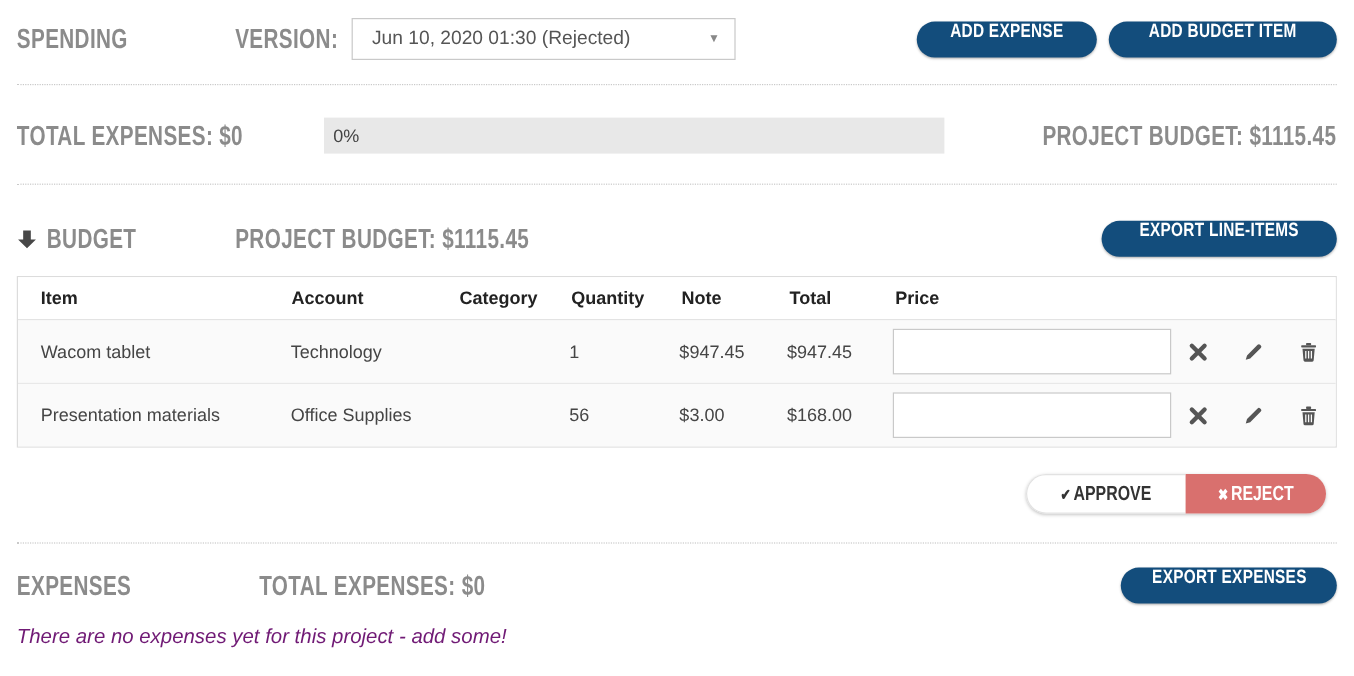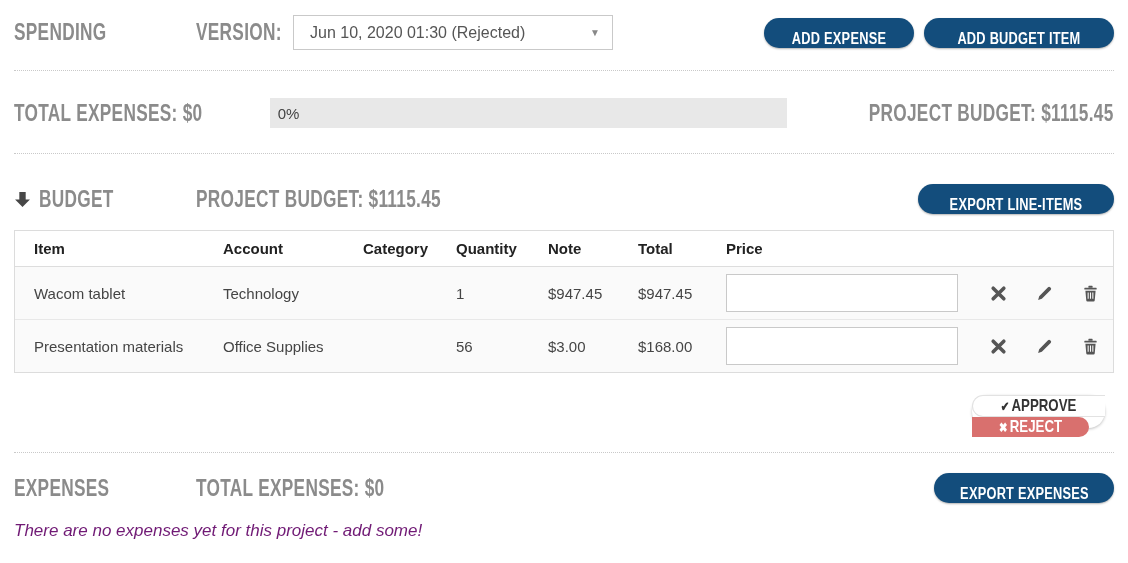--- a/index.html
+++ b/index.html
@@ -27,21 +27,21 @@
     width:320px; height:35px; box-sizing:border-box; background:#fff;
     border:1px solid #c9c9c9; display:flex; align-items:center;
     justify-content:space-between; padding:0 12px 0 16px;
     font-size:16px; color:#555; cursor:pointer;
   }
   .select .caret { font-size:10px; color:#888; }
 
   
   .btn {
     height:30px; border:none; border-radius:15px; background:#134d7c; color:#fff;
-    display:flex; align-items:flex-end; justify-content:center;
+    display:flex; align-items:flex-start; justify-content:center;
     box-shadow:0 1px 2px rgba(0,0,0,.3); cursor:pointer; padding:0;
   }
   .btn .cond { transform:scaleX(.8); transform-origin:50% 50%; font-weight:700; font-size:16px; letter-spacing:.3px; }
   .btn-add-expense { width:150px; }
   .btn-add-budget  { width:190px; margin-left:10px; }
   .btn-export-li   { width:196px; }
   .btn-export-ex   { width:180px; }
 
   
   .summary-row { padding:27px 0 25px; }
@@ -62,42 +62,42 @@
   .t-head {
     display:flex; align-items:center; height:35px; background:#fff;
     border-bottom:1px solid #ddd; font-weight:700; font-size:15px; color:#222;
   }
   .t-row {
     display:flex; align-items:center; height:52px; background:#fafafa;
     border-bottom:1px solid #e8e8e8; font-size:15px; color:#454545;
   }
   .t-row:last-child { border-bottom:none; }
   .c1 { width:208px; padding-left:19px; box-sizing:border-box; }
-  .c2 { width:140px; } .c3 { width:93px; } .c4 { width:92px; }
+  .c2 { width:140px;margin-left:20px; } .c3 { width:93px; } .c4 { width:92px; }
   .c5 { width:90px; }  .c6 { width:88px; }
   .c7 { flex:1; }
   .cicon { width:46px; display:flex; justify-content:center; align-items:center; cursor:pointer; }
   .note-input {
     width:232px; height:38px; box-sizing:border-box; border:1px solid #c9c9c9;
     background:#fff; font-size:14px; padding:0 8px; font-family:"Liberation Sans", sans-serif;
   }
 
   
   .approve-row { display:flex; justify-content:flex-end; margin-top:22px; padding-right:9px; }
-  .ar-pill { display:flex; height:33px; border-radius:17px; box-shadow:0 1px 3px rgba(0,0,0,.25);flex-direction:column; }
+  .ar-pill { display:flex; height:33px; border-radius:17px; box-shadow:0 1px 3px rgba(0,0,0,.25); }
   .seg { display:flex; align-items:center; justify-content:center; font-weight:700; cursor:pointer; }
   .seg .cond { transform:scaleX(.78); transform-origin:50% 50%; font-size:17px; }
   .seg-approve {
     width:133px; background:#fff; color:#333; box-sizing:border-box;
     border:1px solid #e2e2e2; border-right:none; border-radius:17px 0 0 17px;
   }
   .seg-reject { width:117px; background:#d9706e; color:#fff; border-radius:0 17px 17px 0; }
   .mini-glyph { font-size:13px; margin-right:3px; }
 
-  .expenses-row { padding:20px 0 0; }
+  .expenses-row { padding:20px 0 0;gap:20px; }
   .empty-msg { margin-top:18px; font-style:italic; color:#701a75; font-size:17px; }
 </style>
 </head>
 <body>
 
 <div class="page">
 
   <div class="hrow header-row">
     <div class="label-col">
       <span class="cond heading">SPENDING</span>

